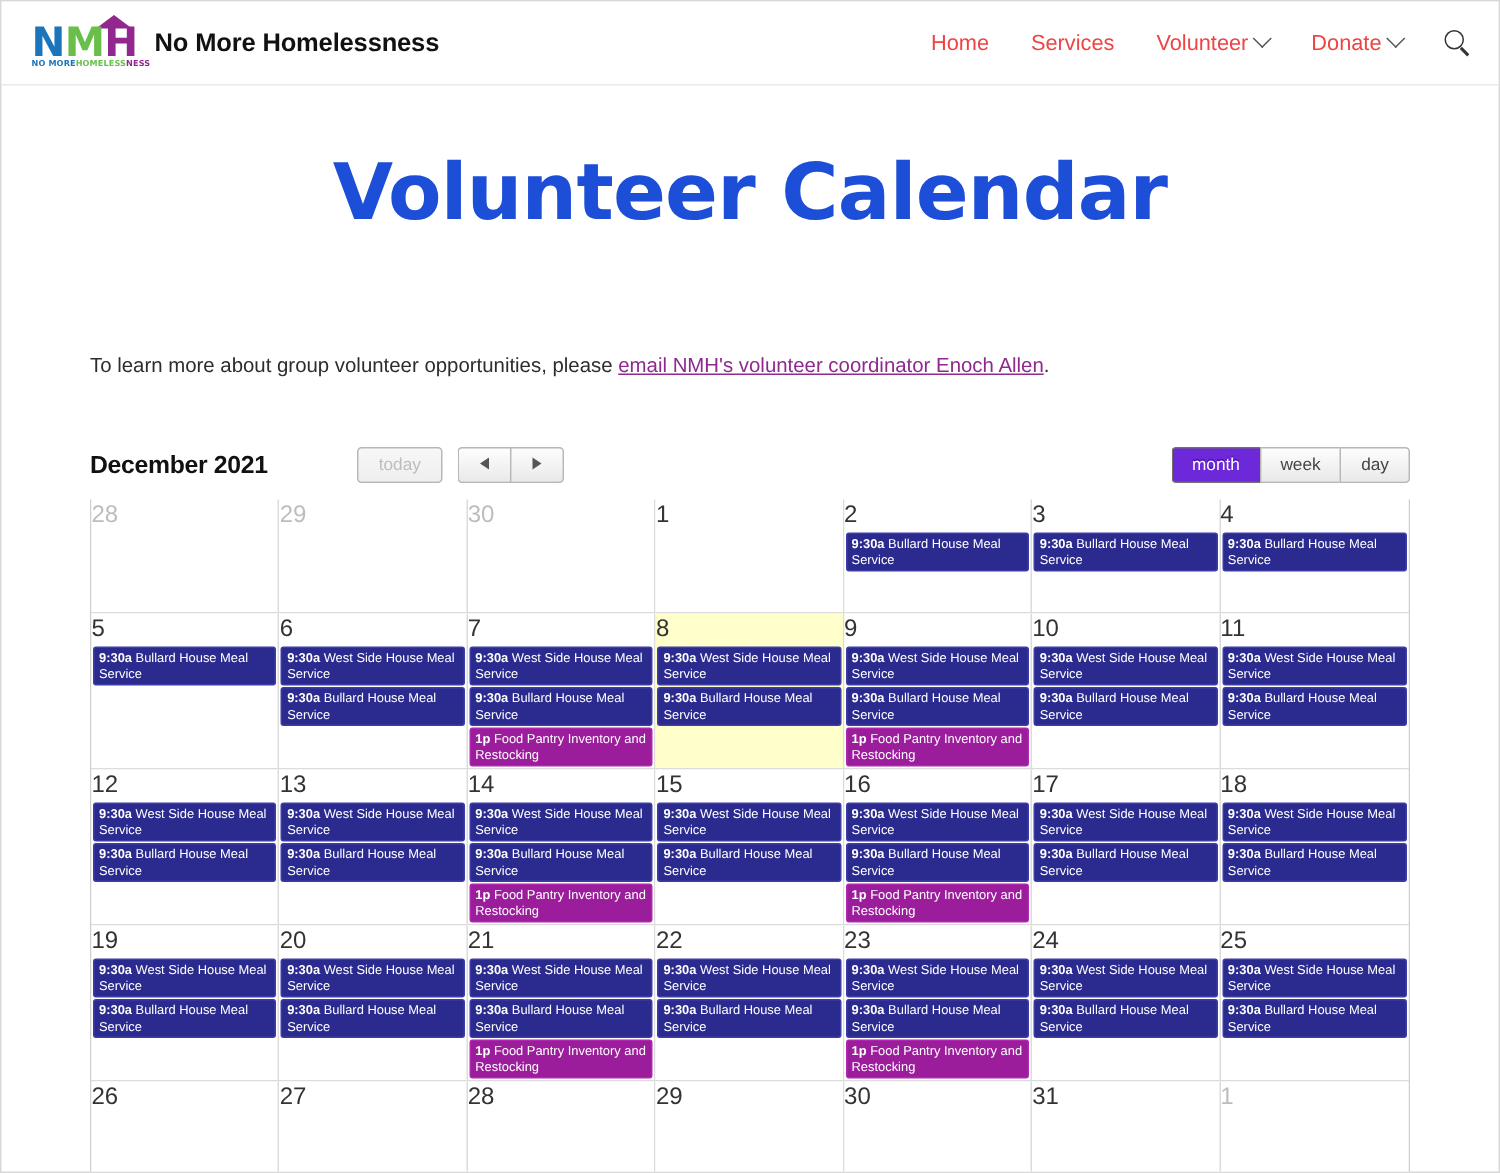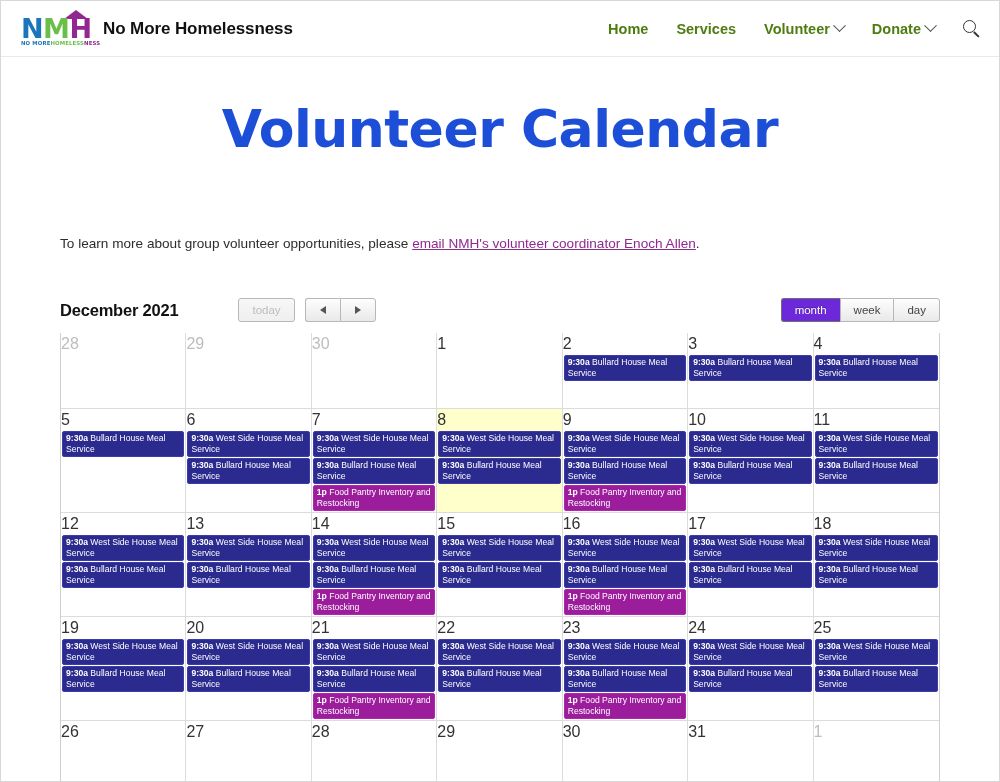--- a/index.html
+++ b/index.html
@@ -57,21 +57,21 @@
   .logo-tagline .t3 { color: #92278f; }
   .brand-name {
     font-size: 17px; font-weight: 700; color: #111;
     letter-spacing: -0.1px;
   }
   .nav {
     margin-left: auto;
     display: flex; align-items: center; gap: 28px;
     font-size: 14.5px; color: #444;
   }
-  .nav-item { display: flex; align-items: center; gap: 5px; cursor: pointer; color:#4d7c0f;font-weight:bold; }
+  .nav-item { display: flex; align-items: center; gap: 5px; cursor: pointer; color:#ef4444; }
   .chev {
     width: 9px; height: 9px;
     border-right: 1.6px solid #555;
     border-bottom: 1.6px solid #555;
     transform: rotate(45deg) translate(-2px,-2px);
   }
   .search-ico { width: 18px; height: 18px; position: relative; cursor: pointer; }
   .search-ico .ring {
     position:absolute; left:0; top:0;
     width: 13px; height: 13px; border: 1.7px solid #333; border-radius: 50%;

